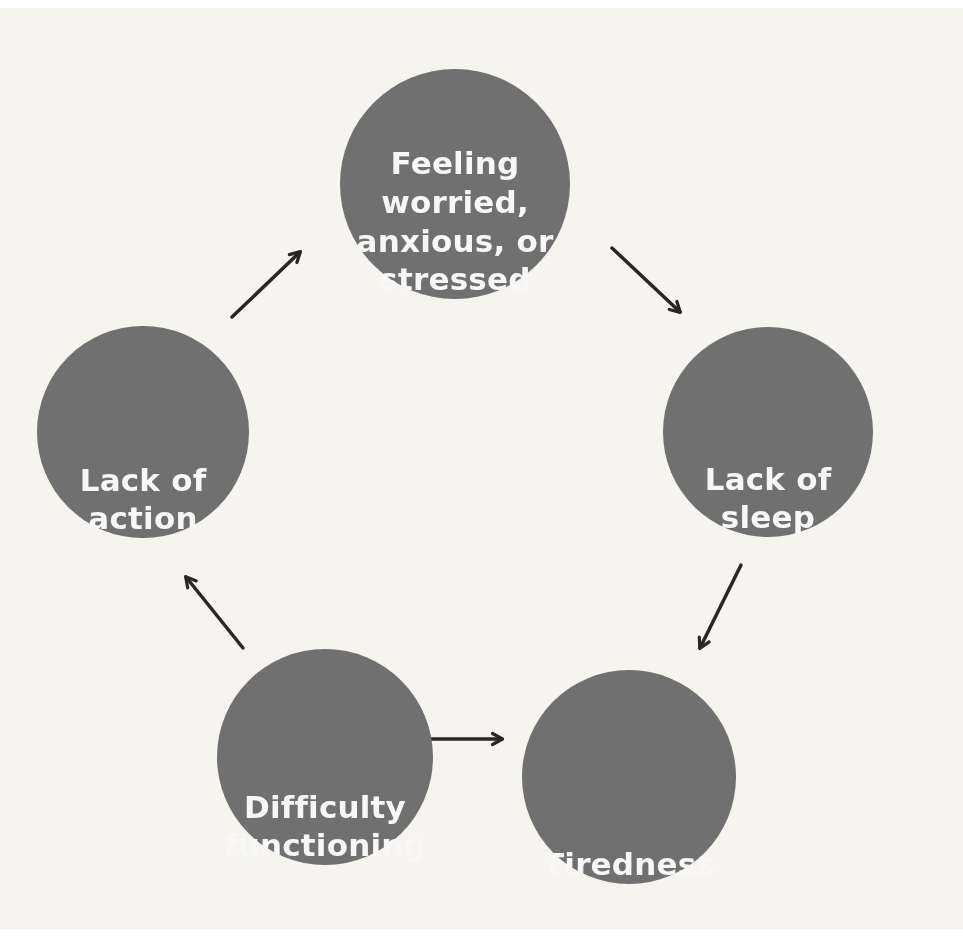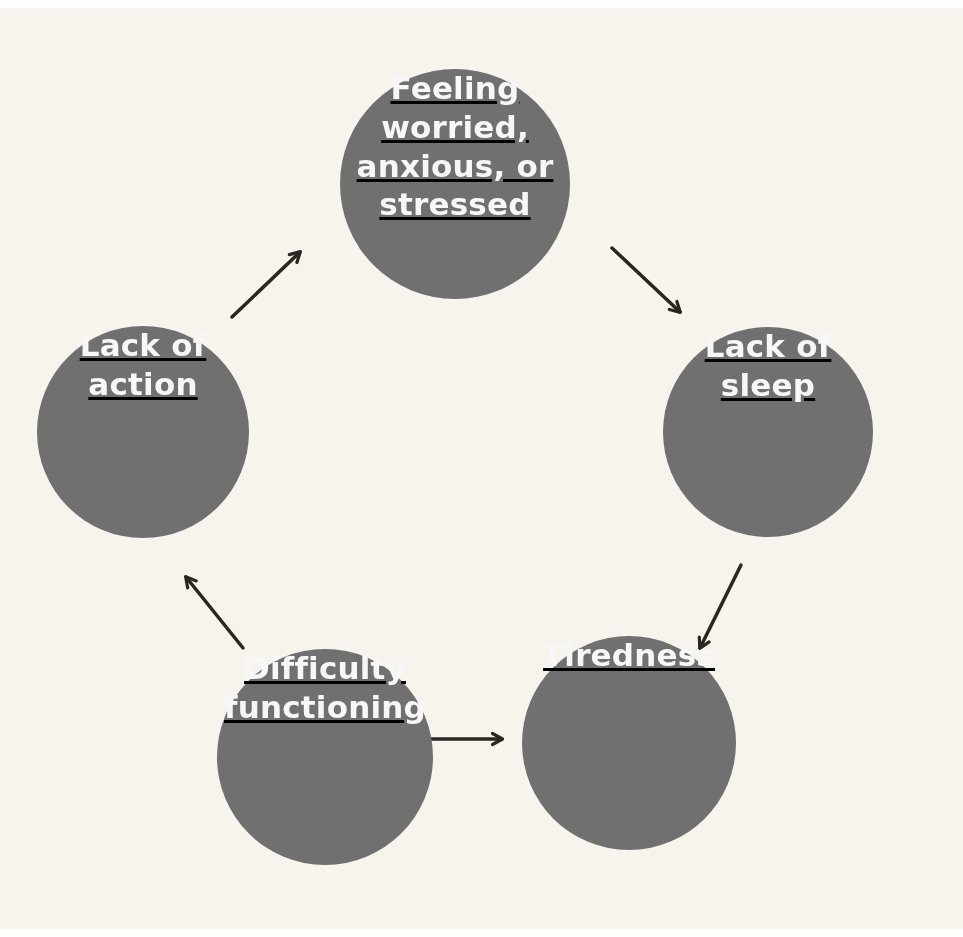--- a/index.html
+++ b/index.html
@@ -24,36 +24,35 @@
     left: 0;
     top: 0;
     width: 963px;
     height: 937px;
   }
   .node {
     position: absolute;
     border-radius: 50%;
     background: var(--node-color, #707070);
     display: flex;
-    align-items: flex-start;
+    align-items: flex-end;
     justify-content: center;
     text-align: center;
-    text-decoration: underline;
   }
   .node-label {
     color: var(--node-text-color, #f7f7f7);
     font-weight: 700;
     font-size: 31px;
     line-height: 1.25;
     white-space: pre-line;
     letter-spacing: 0.2px;
   }
   .node-worried     { left: 340px; top:  69px; width: 230px; height: 230px; }
   .node-sleep       { left: 663px; top: 327px; width: 210px; height: 210px; }
-  .node-tired       { left: 522px; top: 636px; width: 214px; height: 214px; }
+  .node-tired       { left: 522px; top: 670px; width: 214px; height: 214px; }
   .node-difficulty  { left: 173px; top: 649px; width: 216px; height: 216px; margin-left: 44px; }
   .node-action      { left:  37px; top: 326px; width: 212px; height: 212px; }
   .arrows {
     position: absolute;
     left: 0;
     top: 0;
     pointer-events: none;
   }
   .arrow-line {
     stroke: var(--arrow-color, #2a2722);

